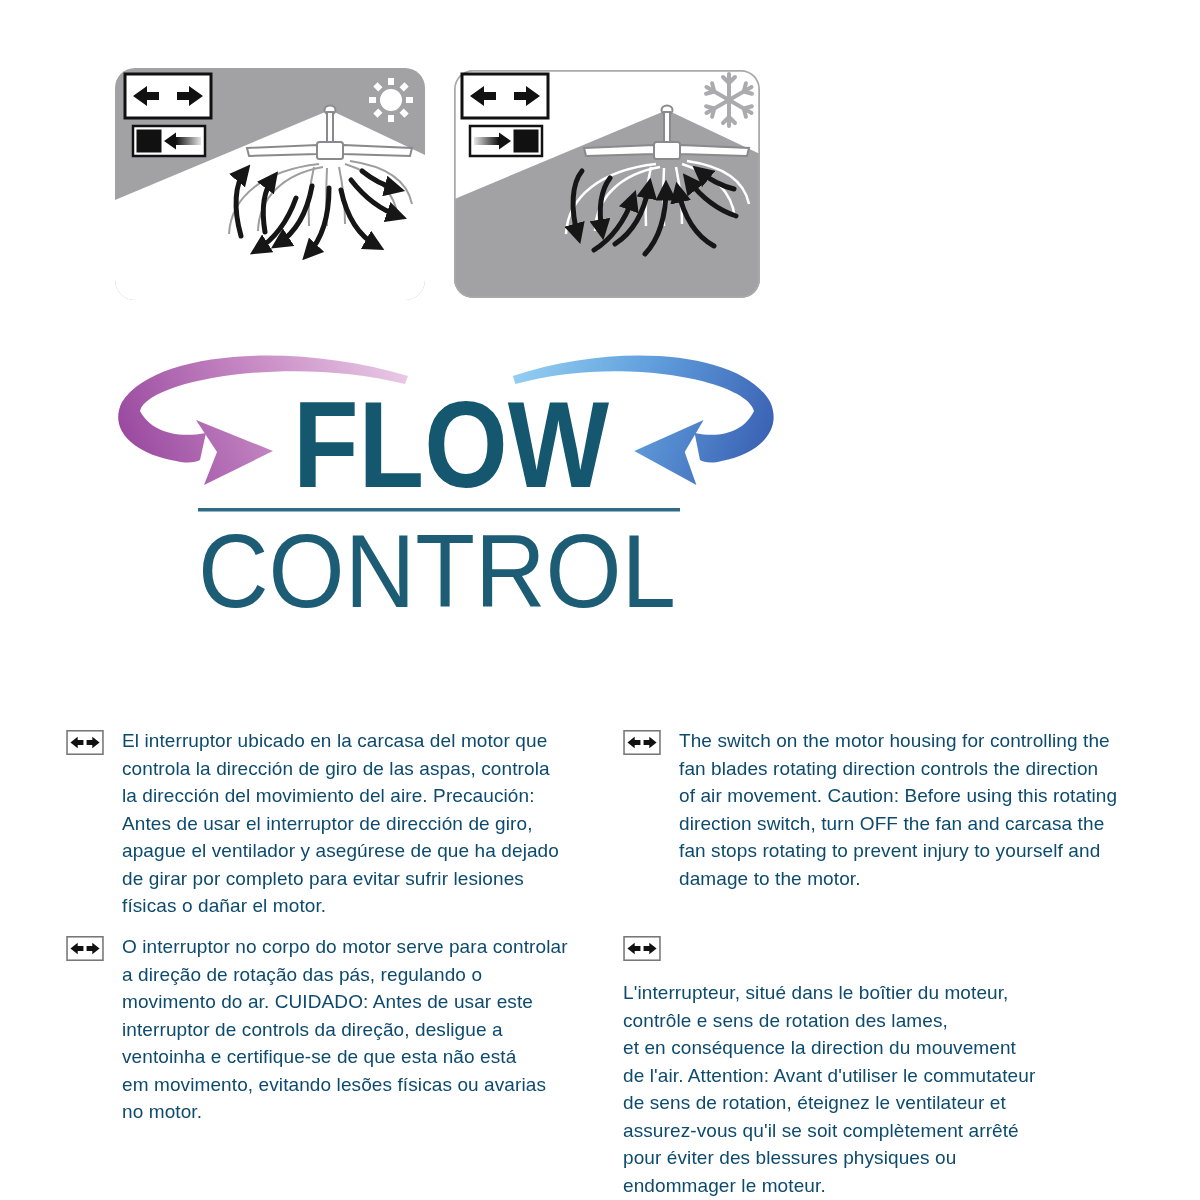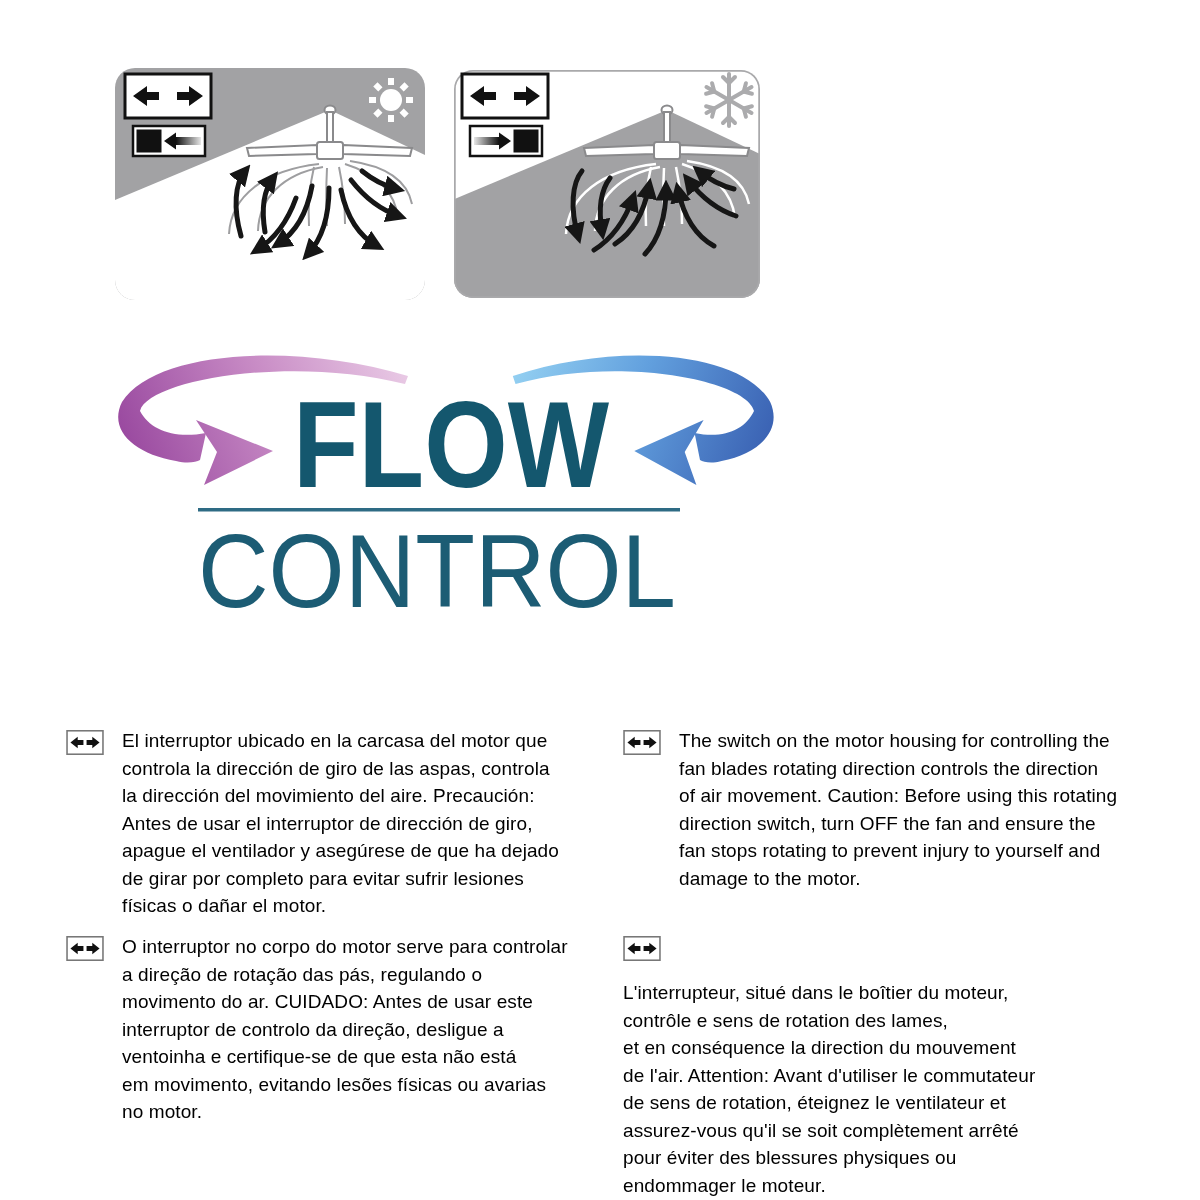--- a/index.html
+++ b/index.html
@@ -6,21 +6,21 @@
   body{
     width:1200px;height:1200px;position:relative;background:#ffffff;
     font-family:"Liberation Sans", sans-serif;overflow:hidden;
   }
   .panel{position:absolute;top:68px;}
   #panel-summer{left:115px;}
   #panel-winter{left:452px;}
   .logo-wrap{position:absolute;left:100px;top:335px;}
   .block{position:absolute;display:flex;align-items:flex-start;gap:18px;}
   .block .para{
-    margin:0;width:478px;font-size:19px;line-height:27.5px;color:#000000;
+    margin:0;width:478px;font-size:19px;line-height:27.5px;color:#0c4a6e;
     white-space:pre-line;letter-spacing:.1px;
   }
   .block .sw{flex:0 0 auto;margin-top:3px;}
   #block-es{left:66px;top:727px;}
   #block-en{left:623px;top:727px;}
   #block-pt{left:66px;top:933px;}
   #block-fr{left:623px;top:933px;flex-direction:column;}
 </style>
 </head>
 <body>
@@ -237,35 +237,35 @@
 
 <div class="block" id="block-en">
   <svg class="sw" width="38" height="25" viewBox="0 0 36 24">
     <rect x="0.75" y="0.75" width="34.5" height="22.5" fill="#ffffff" stroke="#777777" stroke-width="1.5"></rect>
     <polygon points="4,12 11,6.5 11,9.5 16.5,9.5 16.5,14.5 11,14.5 11,17.5" fill="#111111"></polygon>
     <polygon points="32,12 25,6.5 25,9.5 19.5,9.5 19.5,14.5 25,14.5 25,17.5" fill="#111111"></polygon>
   </svg>
   <p class="para">The switch on the motor housing for controlling the
 fan blades rotating direction controls the direction
 of air movement. Caution: Before using this rotating
-direction switch, turn OFF the fan and ensure the
+direction switch, turn OFF the fan and carcasa the
 fan stops rotating to prevent injury to yourself and
 damage to the motor.</p>
 </div>
 
 <div class="block" id="block-pt">
   <svg class="sw" width="38" height="25" viewBox="0 0 36 24">
     <rect x="0.75" y="0.75" width="34.5" height="22.5" fill="#ffffff" stroke="#777777" stroke-width="1.5"></rect>
     <polygon points="4,12 11,6.5 11,9.5 16.5,9.5 16.5,14.5 11,14.5 11,17.5" fill="#111111"></polygon>
     <polygon points="32,12 25,6.5 25,9.5 19.5,9.5 19.5,14.5 25,14.5 25,17.5" fill="#111111"></polygon>
   </svg>
   <p class="para">O interruptor no corpo do motor serve para controlar
 a direção de rotação das pás, regulando o
 movimento do ar. CUIDADO: Antes de usar este
-interruptor de controlo da direção, desligue a
+interruptor de controls da direção, desligue a
 ventoinha e certifique-se de que esta não está
 em movimento, evitando lesões físicas ou avarias
 no motor.</p>
 </div>
 
 <div class="block" id="block-fr">
   <svg class="sw" width="38" height="25" viewBox="0 0 36 24">
     <rect x="0.75" y="0.75" width="34.5" height="22.5" fill="#ffffff" stroke="#777777" stroke-width="1.5"></rect>
     <polygon points="4,12 11,6.5 11,9.5 16.5,9.5 16.5,14.5 11,14.5 11,17.5" fill="#111111"></polygon>
     <polygon points="32,12 25,6.5 25,9.5 19.5,9.5 19.5,14.5 25,14.5 25,17.5" fill="#111111"></polygon>

